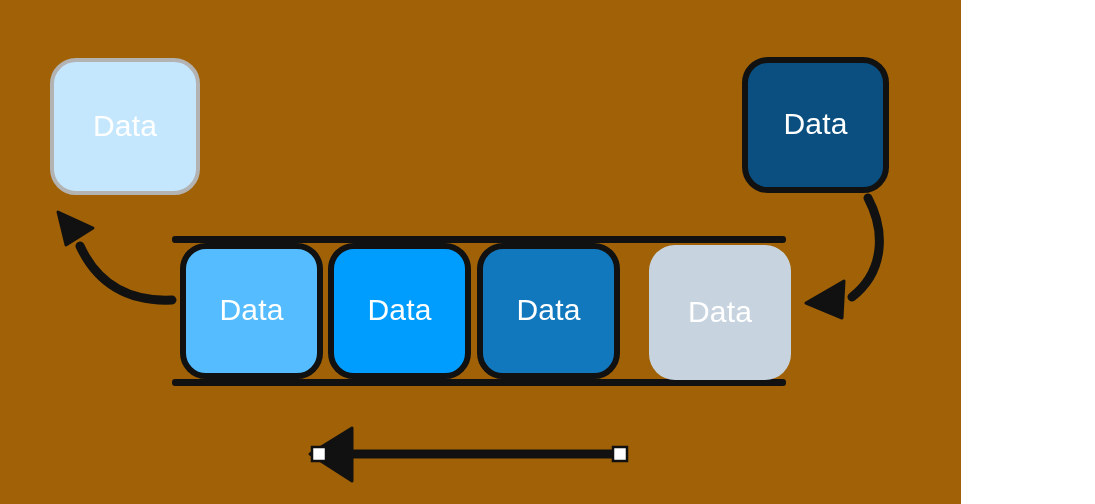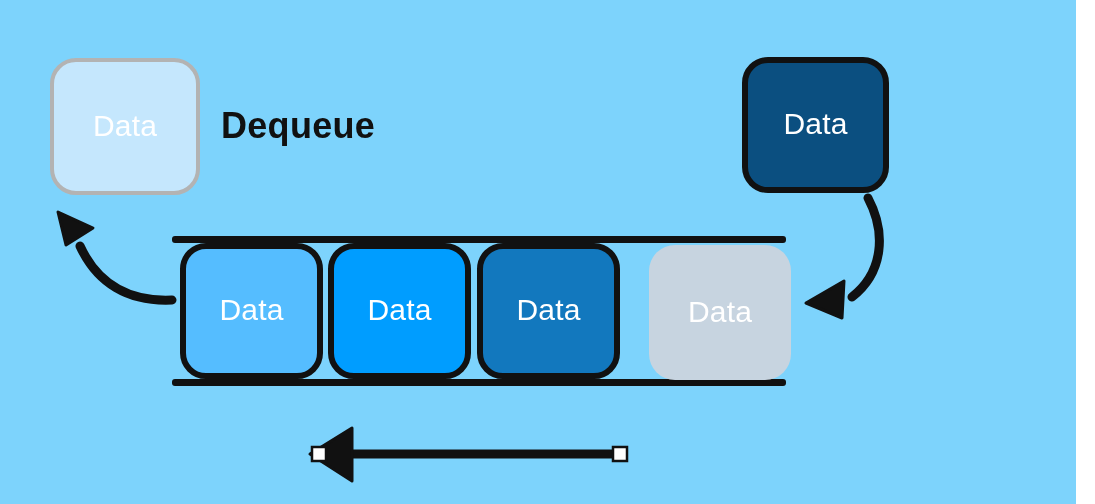--- a/index.html
+++ b/index.html
@@ -5,23 +5,23 @@
   html, body {
     margin: 0;
     padding: 0;
     background: #ffffff;
   }
   body {
     font-family: "Liberation Sans", sans-serif;
   }
   #canvas {
     position: relative;
-    width: 1076px;
+    width: 961px;
     height: 504px;
-    background: #7dd3fc;
+    background: #a16207;
     overflow: hidden;
   }
 
   
   .databox {
     position: absolute;
     display: flex;
     align-items: center;
     justify-content: center;
     box-sizing: border-box;
@@ -106,21 +106,20 @@
 </style>
 </head>
 <body>
 
 <div id="canvas">
 
   <div class="databox ghost-outline" id="box-pending-out" style="left:50px; top:58px; width:150px; height:137px; background:#c5e7fd;">
     <span class="lbl">Data</span>
   </div>
 
-  <div class="caption" style="left:221px; top:105px;">Dequeue</div>
 
   <div class="databox outlined" id="box-incoming" style="left:742px; top:57px; width:147px; height:136px; background:#0b4f80;">
     <span class="lbl">Data</span>
   </div>
 
 
   <div id="queue-frame" style="left:172px; top:236px; width:614px; height:150px;">
     <div class="rail top"></div>
     <div class="rail bottom"></div>
   </div>

